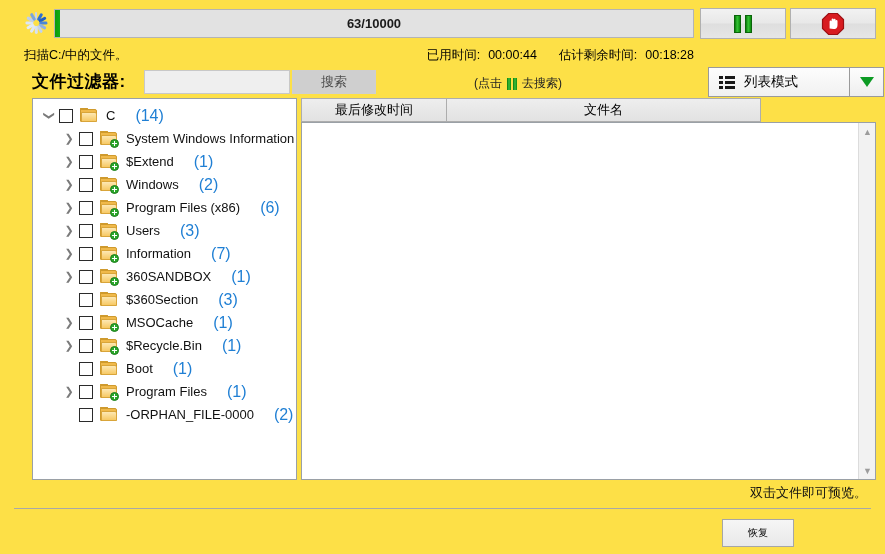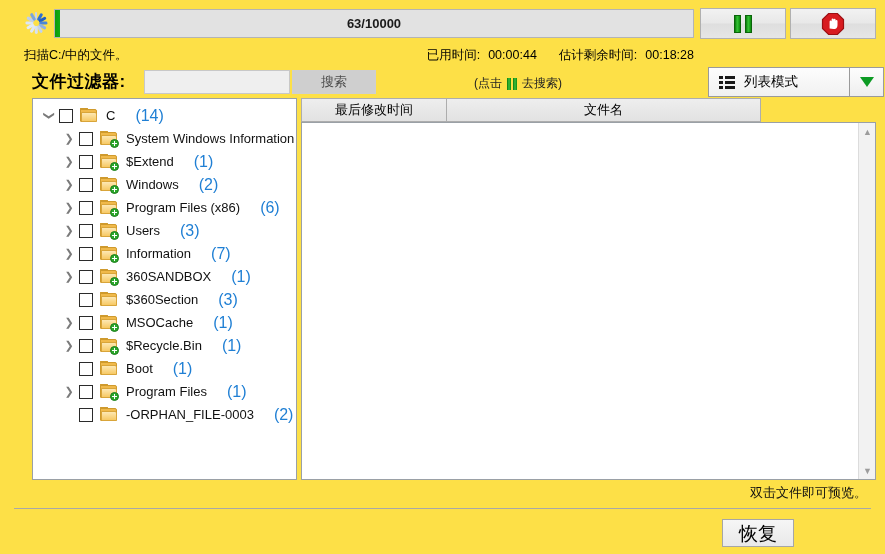--- a/index.html
+++ b/index.html
@@ -228,21 +228,21 @@
 
   .divider {
     position: absolute; left: 14px; top: 508px; width: 857px; height: 1px;
     background: #a8a8a8;
   }
 
   .footer-btn {
     position: absolute; top: 519px; height: 28px; width: 72px;
     background: linear-gradient(to bottom,#f6f6f6,#e9e9e9);
     border: 1px solid #a6a6a6;
-    font-family: inherit; font-size: 19px; color: #000;
+    font-family: inherit; font-size: 10px; color: #000;
     cursor: pointer;
   }
   #recover-btn { left: 722px; }
   #cancel-btn  { left: 802px; }
 </style>
 </head>
 <body>
 
 <div id="app">
 
@@ -477,21 +477,21 @@
           <span class="tree-count">(1)</span>
         </div>
         <div class="tree-row lvl1">
           <span class="chev empty" style="transform: none;">❯</span>
           <span class="chk"></span>
           <span class="folder">
             <span class="tab"></span>
             <span class="back"></span>
             <span class="front"></span>
           </span>
-          <span class="tree-label">-ORPHAN_FILE-0003</span>
+          <span class="tree-label">-ORPHAN_FILE-0000</span>
           <span class="tree-count">(2)</span>
         </div>
       </div>
   </div>
 
   <div class="list-headers">
     <div class="col-head" id="col-date">最后修改时间</div>
     <div class="col-head" id="col-name">文件名</div>
   </div>
 

